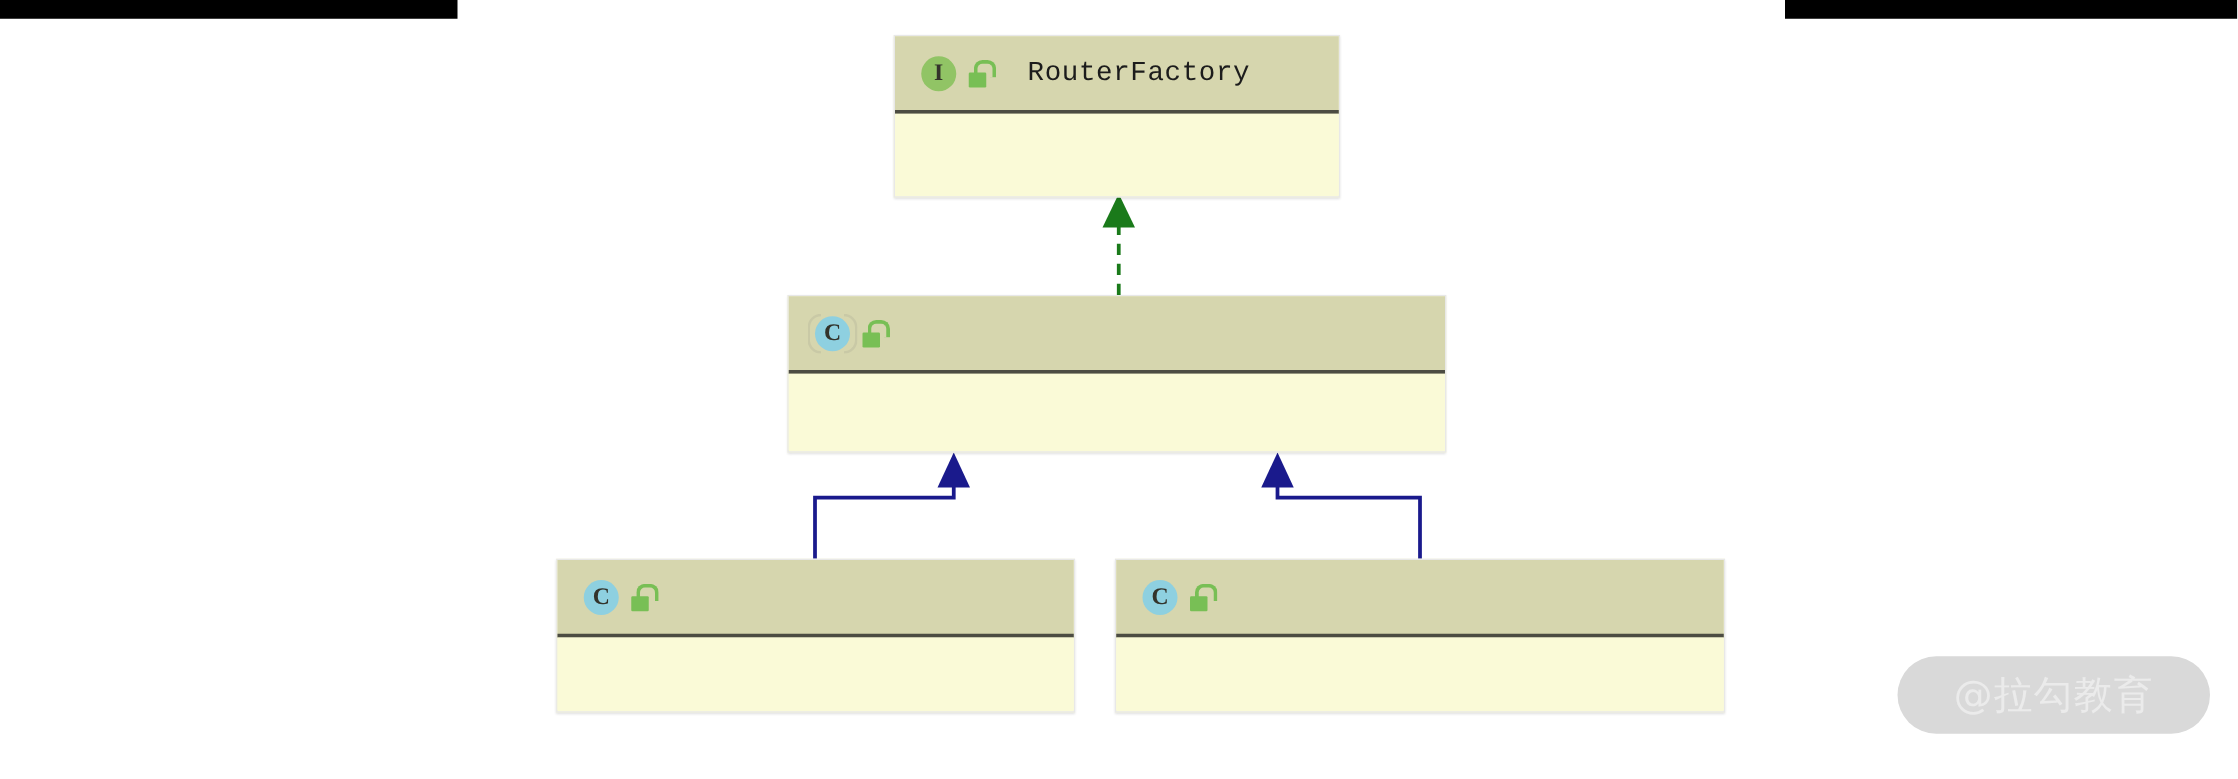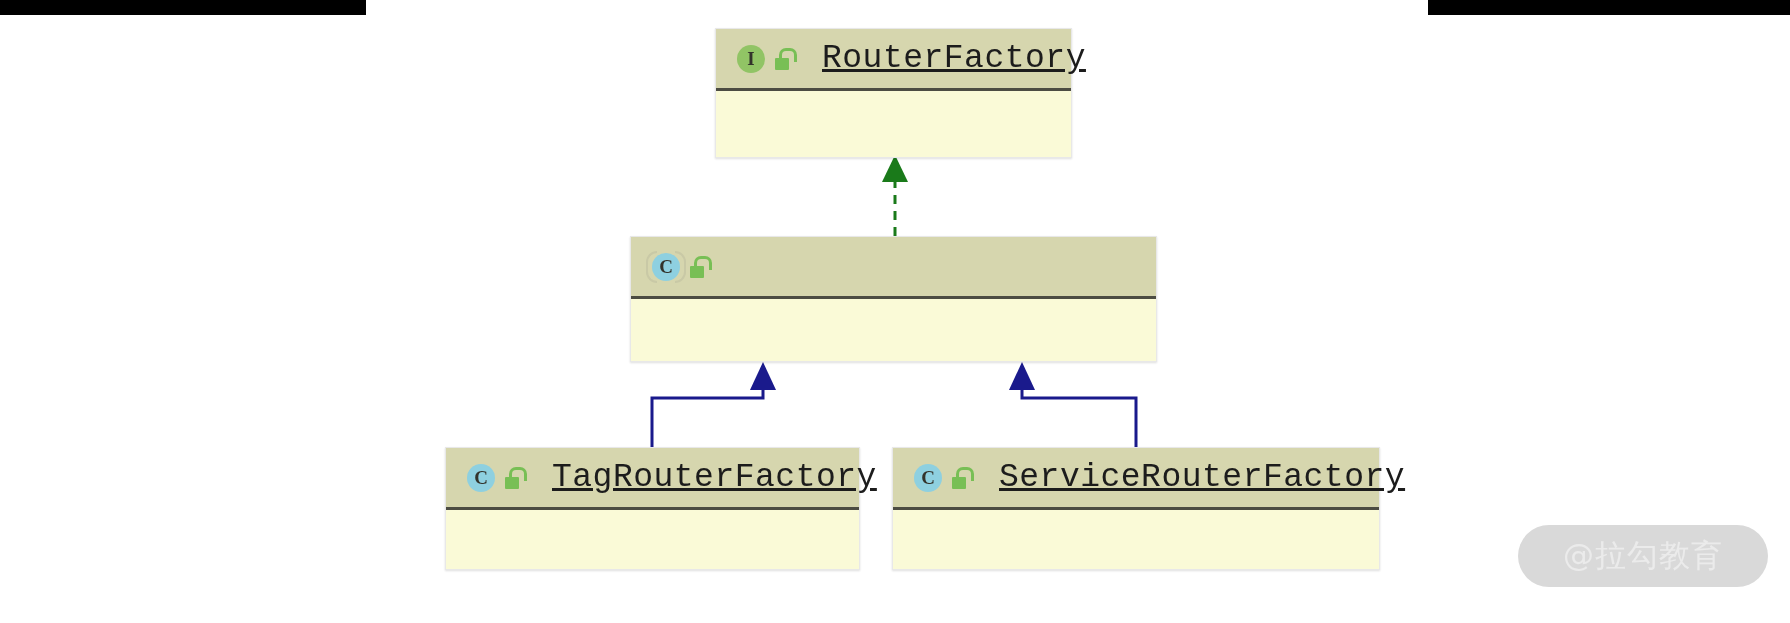--- a/index.html
+++ b/index.html
@@ -45,25 +45,24 @@
     align-items: center;
     padding-left: 18px;
     height: 62px;
   }
   .uml-body {
     box-sizing: border-box;
     background: #fafad7;
   }
   .uml-title {
     font-family: "Liberation Mono", "DejaVu Sans Mono", monospace;
-    font-size: 33px;
+    font-size: 22px;
     color: #1c1c1c;
     letter-spacing: 0.5px;
     white-space: nowrap;
-    text-decoration: underline;
   }
 
   
   .type-icon {
     position: relative;
     width: 34px;
     height: 34px;
     flex: 0 0 auto;
     margin-right: 6px;
     display: flex;
@@ -222,36 +221,34 @@
   <div class="uml-node" id="node-tag-router-factory" style="left:445px; top:447px; width:415px; height:123px;">
     <div class="uml-header">
       <span class="type-icon icon-class">
         <span class="disc"></span>
         <span class="glyph">C</span>
       </span>
       <span class="lock-icon">
         <span class="shackle"></span>
         <span class="lock-body"></span>
       </span>
-      <span class="uml-title">TagRouterFactory</span>
     </div>
     <div class="uml-body" style="height:58px;"></div>
   </div>
 
   <div class="uml-node" id="node-service-router-factory" style="left:892px; top:447px; width:488px; height:123px;">
     <div class="uml-header">
       <span class="type-icon icon-class">
         <span class="disc"></span>
         <span class="glyph">C</span>
       </span>
       <span class="lock-icon">
         <span class="shackle"></span>
         <span class="lock-body"></span>
       </span>
-      <span class="uml-title">ServiceRouterFactory</span>
     </div>
     <div class="uml-body" style="height:58px;"></div>
   </div>
 
   <div id="watermark">
     <span>@拉勾教育</span>
   </div>
 
 </div>
 

